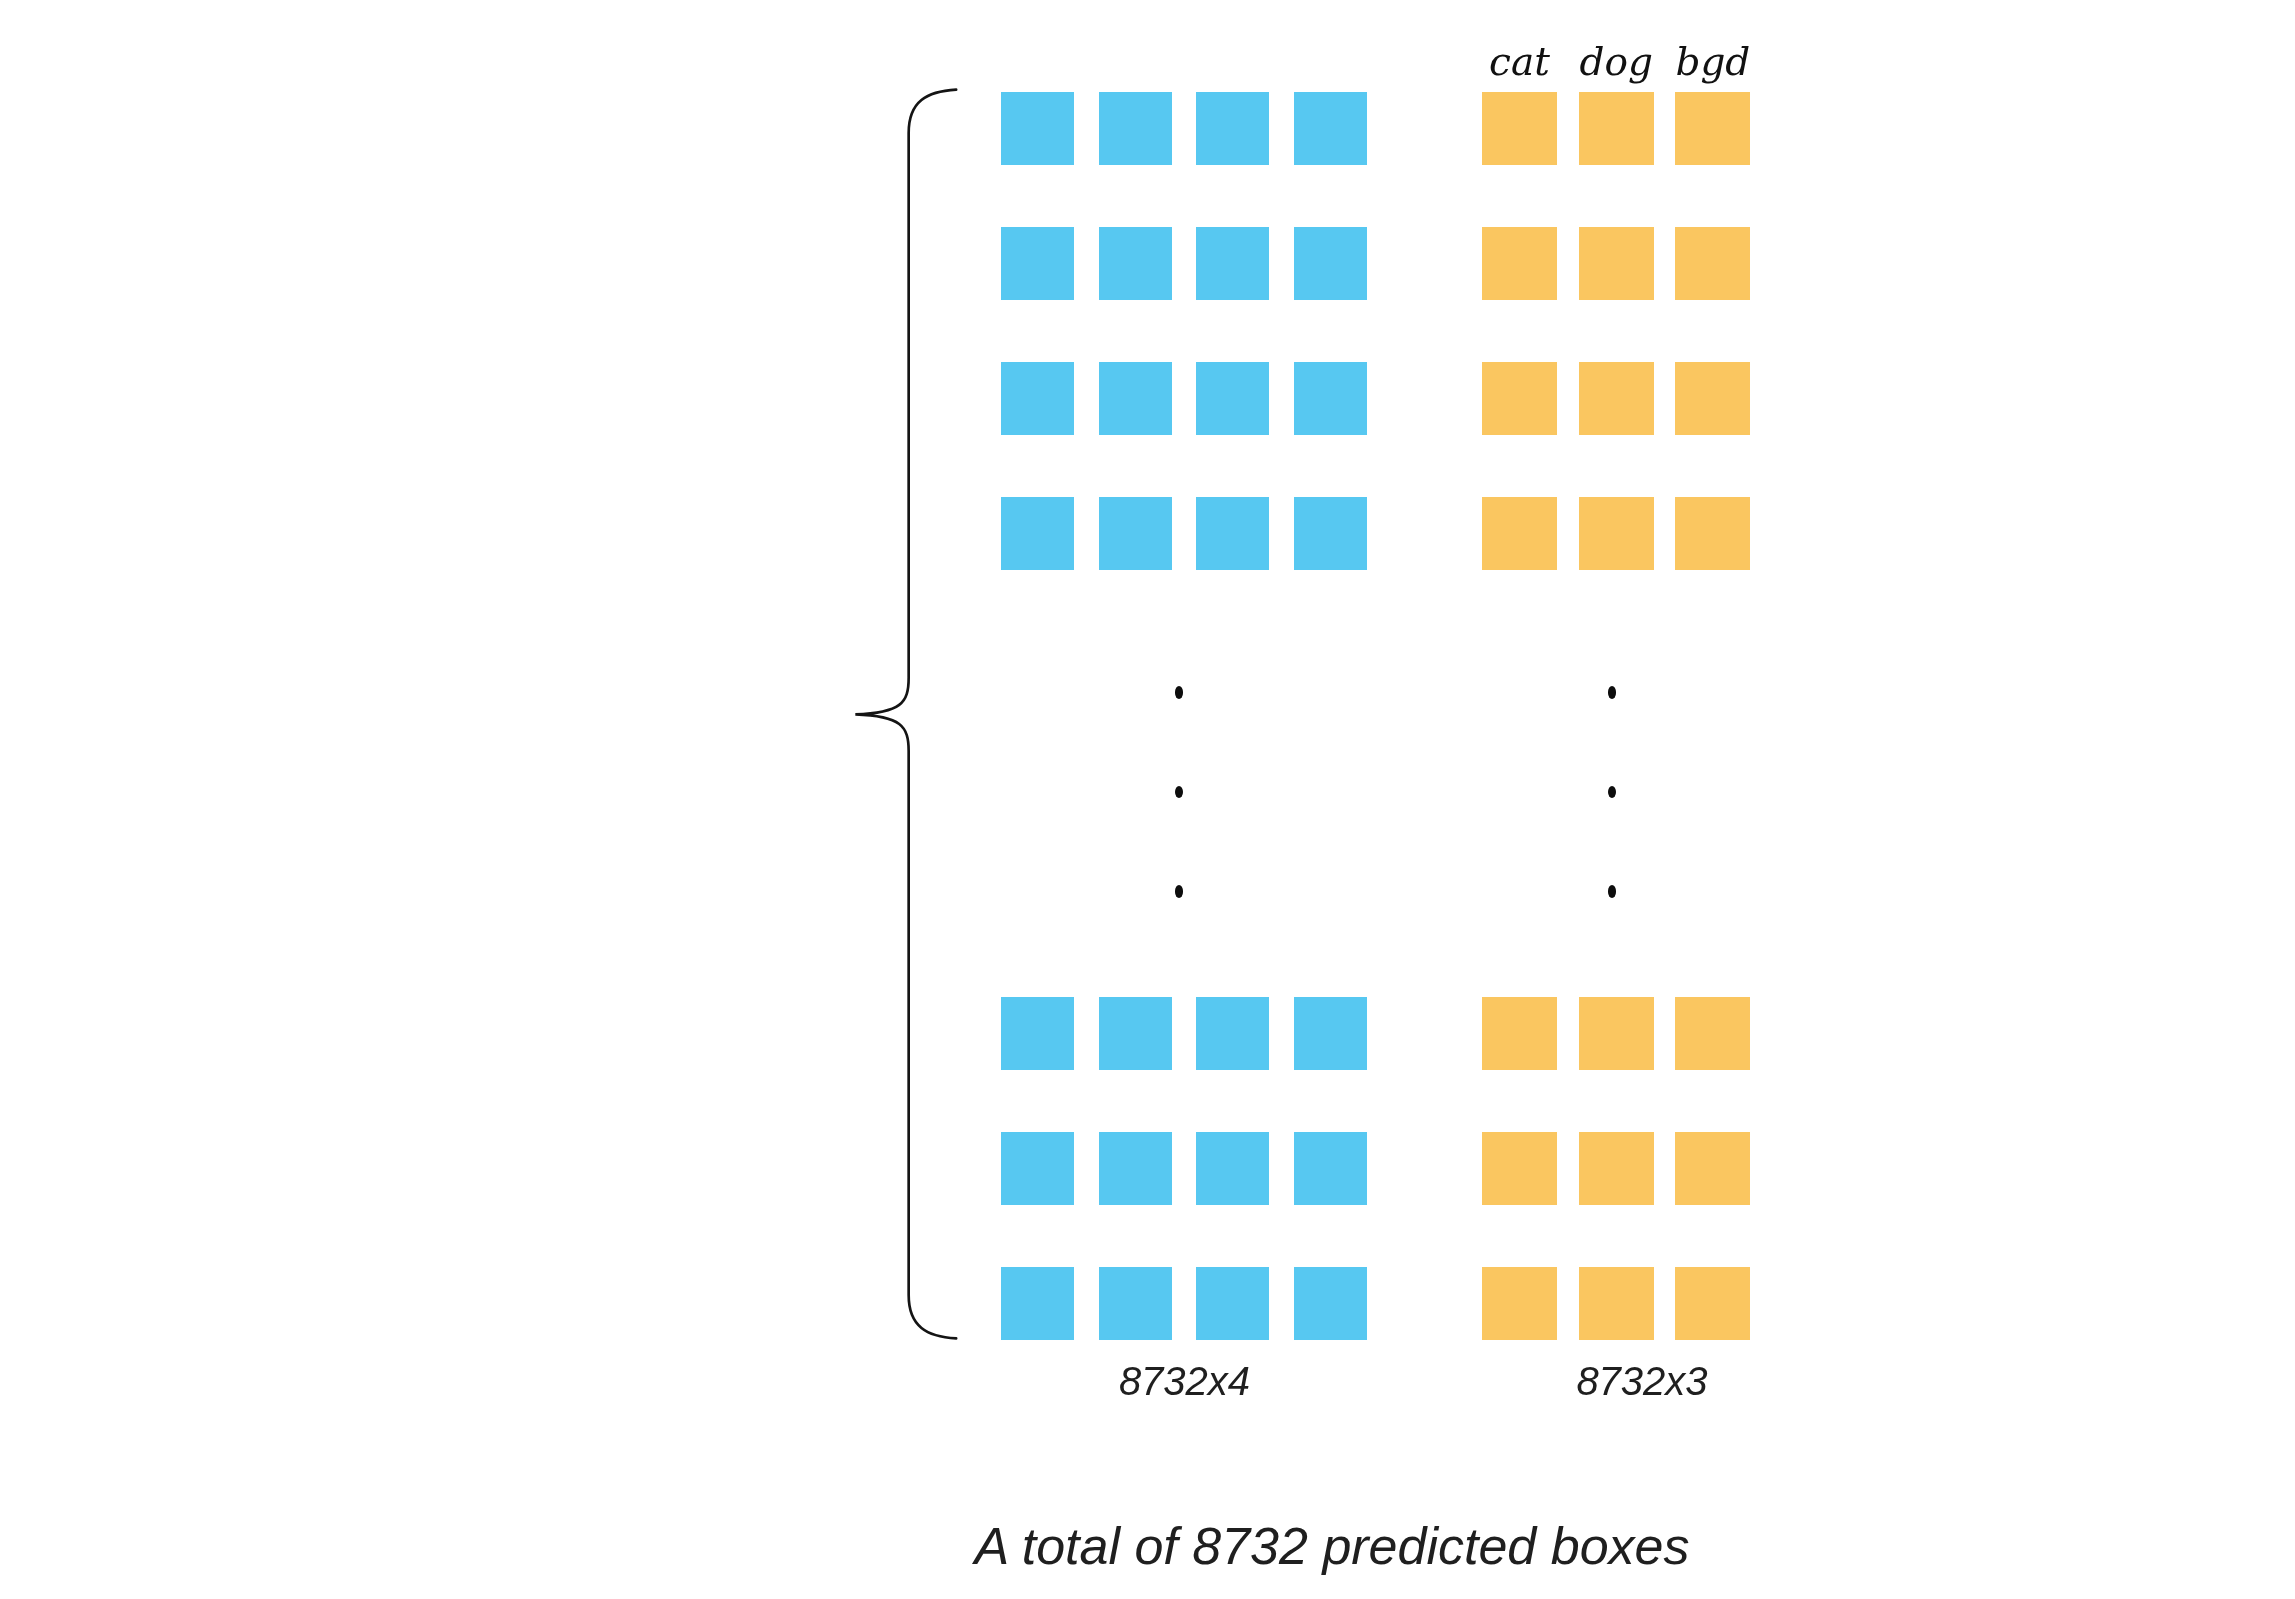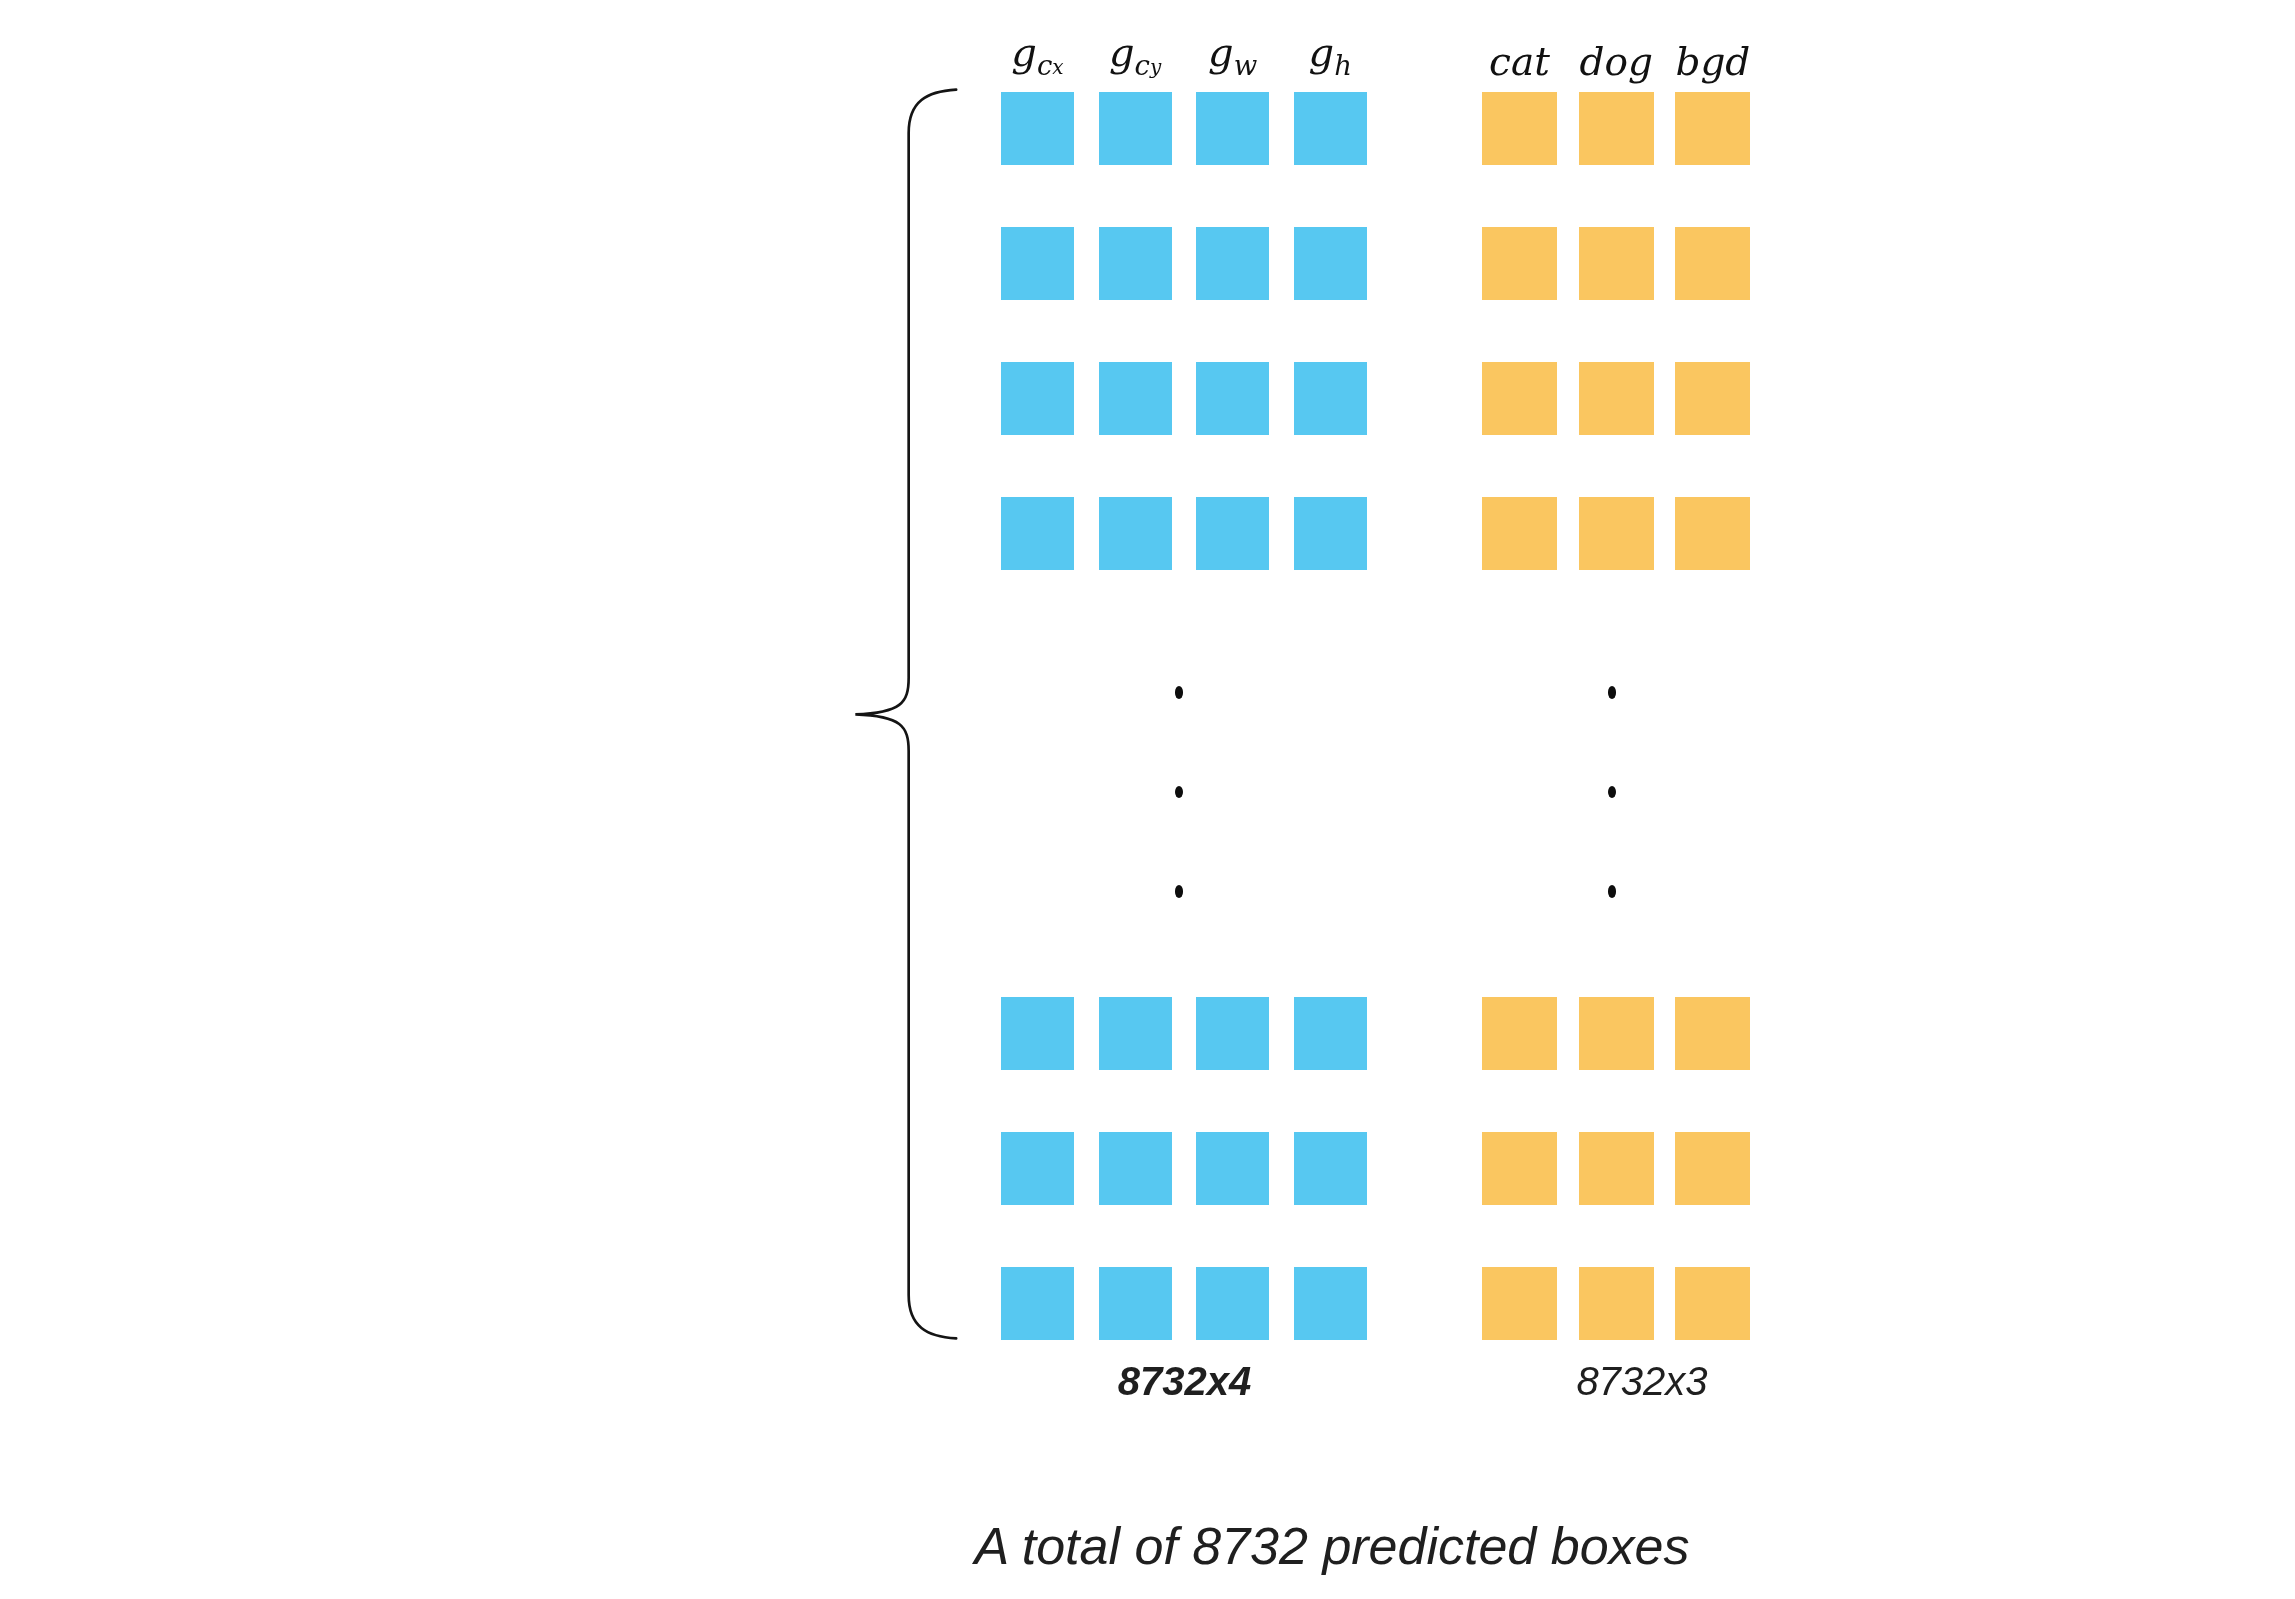--- a/index.html
+++ b/index.html
@@ -103,21 +103,21 @@
   
   .dim-label {
     position: absolute;
     top: 1361px;
     text-align: center;
     font-style: italic;
     font-size: 40px;
     line-height: 1;
     color: #1f1f1f;
   }
-  .dim-loc { left: 1001px; width: 367px; font-weight: bold; }
+  .dim-loc { left: 1001px; width: 367px; }
   .dim-cls { left: 1508px; width: 268px; }
 
   
   .bottom-caption {
     position: absolute;
     left: 1332px;
     top: 1520px;
     transform: translateX(-50%);
     white-space: nowrap;
     font-style: italic;
@@ -135,26 +135,20 @@
   <svg class="brace" viewBox="0 0 140 1515" fill="none" xmlns="http://www.w3.org/2000/svg">
     <path d="M 132 8
              C 97 10 75 22 75 60
              L 75 714
              C 75 744 66 756 11 758
              C 66 760 75 772 75 802
              L 75 1455
              C 75 1493 97 1505 132 1507" stroke="#141414" stroke-width="3.2" stroke-linecap="round" fill="none"></path>
   </svg>
 
-  <div class="hdr hdr-loc">
-    <span class="mlabel"><span class="m-base">g</span><span class="m-sub">c</span><span class="m-subsub">x</span></span>
-    <span class="mlabel"><span class="m-base">g</span><span class="m-sub">c</span><span class="m-subsub">y</span></span>
-    <span class="mlabel"><span class="m-base">g</span><span class="m-sub">w</span><span class="m-subsub"></span></span>
-    <span class="mlabel"><span class="m-base">g</span><span class="m-sub">h</span><span class="m-subsub"></span></span>
-  </div>
 
   <div class="hdr hdr-cls">
     <span>cat</span>
     <span>dog</span>
     <span>bgd</span>
   </div>
 
   <div class="grid grid-loc-top" style="grid-template-columns: repeat(4, 73px); column-gap: 24.6px;">
       <div class="cell" style="background: rgb(87, 200, 241);"></div>
       <div class="cell" style="background: rgb(87, 200, 241);"></div>

